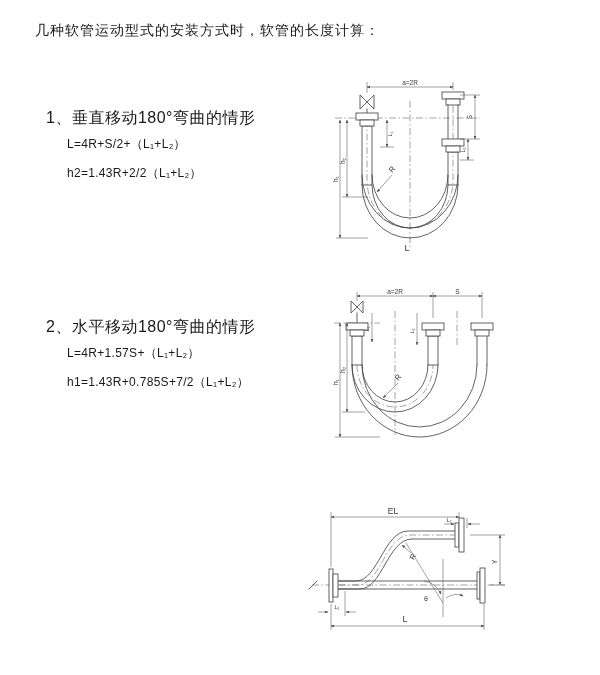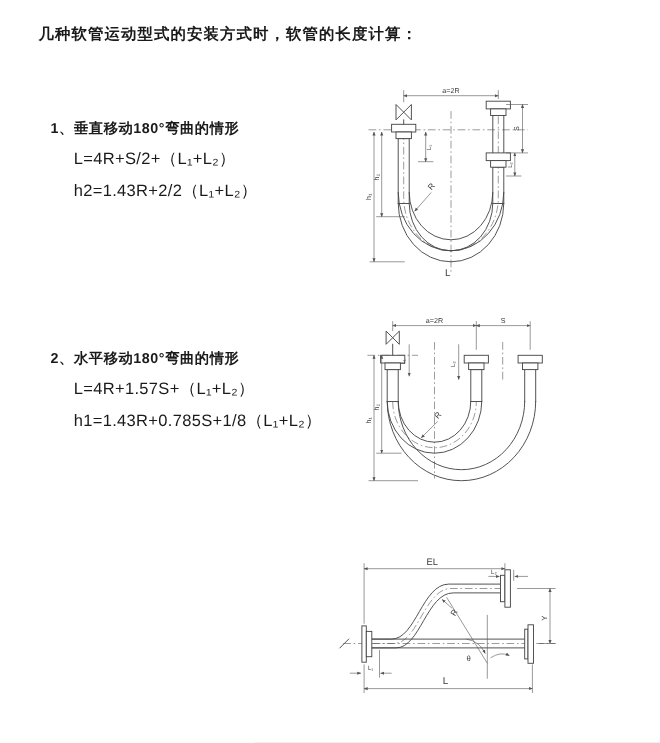--- a/index.html
+++ b/index.html
@@ -4,26 +4,26 @@
 <style>
   html,body{margin:0;padding:0;background:#e8e8e8;}
   .page{
     position:relative;width:600px;height:675px;margin:0 auto;
     background:#ffffff;overflow:hidden;
     font-family:"Liberation Sans","DejaVu Sans",sans-serif;
     color:#1a1a1a;
   }
   .title{
     position:absolute;left:35px;top:22px;
-    font-size:14px;font-weight:bold;letter-spacing:1px;white-space:nowrap;
+    font-size:14px;font-weight:normal;letter-spacing:1px;white-space:nowrap;
   }
   .sec{position:absolute;left:46px;}
-  .sec .heading{font-size:13px;font-weight:bold;letter-spacing:0.5px;height:22px;}
+  .sec .heading{font-size:16px;font-weight:normal;letter-spacing:0.5px;height:22px;}
   .sec .formula{
-    font-size:15px;font-weight:500;margin-left:21px;height:29px;
+    font-size:12px;font-weight:500;margin-left:21px;height:29px;
     display:flex;align-items:center;letter-spacing:0.3px;white-space:nowrap;
   }
   svg.diagram{position:absolute;}
   svg .ln{stroke:#474747;stroke-width:0.85;fill:none;stroke-linecap:square;}
   svg .fl{stroke:#474747;stroke-width:0.85;fill:#ffffff;}
   svg .cl{stroke:#5a5a5a;stroke-width:0.55;fill:none;stroke-dasharray:7 2.5 1.5 2.5;}
   svg .dim{stroke:#555555;stroke-width:0.55;fill:none;}
   svg text{fill:#3a3a3a;font-family:"Liberation Sans","DejaVu Sans",sans-serif;}
 </style>
 </head>
@@ -35,21 +35,21 @@
 
   <section class="sec" style="top:108px">
     <div class="heading">1、垂直移动180°弯曲的情形</div>
     <div class="formula">L=4R+S/2+（L₁+L₂）</div>
     <div class="formula">h2=1.43R+2/2（L₁+L₂）</div>
   </section>
 
   <section class="sec" style="top:317px">
     <div class="heading">2、水平移动180°弯曲的情形</div>
     <div class="formula">L=4R+1.57S+（L₁+L₂）</div>
-    <div class="formula">h1=1.43R+0.785S+1/8（L₁+L₂）</div>
+    <div class="formula">h1=1.43R+0.785S+7/2（L₁+L₂）</div>
   </section>
 
 
   <svg class="diagram" style="left:310px;top:75px" width="280" height="180" viewBox="0 0 280 180">
     <defs>
       <marker id="ar1" viewBox="0 0 10 10" refX="9" refY="5" markerWidth="6.5" markerHeight="6.5" orient="auto-start-reverse">
         <path d="M0,1 L10,5 L0,9 z" fill="#555"></path>
       </marker>
       <pattern id="br1" width="4" height="4" patternUnits="userSpaceOnUse">
         <path d="M0,0 L4,4 M4,0 L0,4" stroke="#808080" stroke-width="0.45" fill="none"></path>

